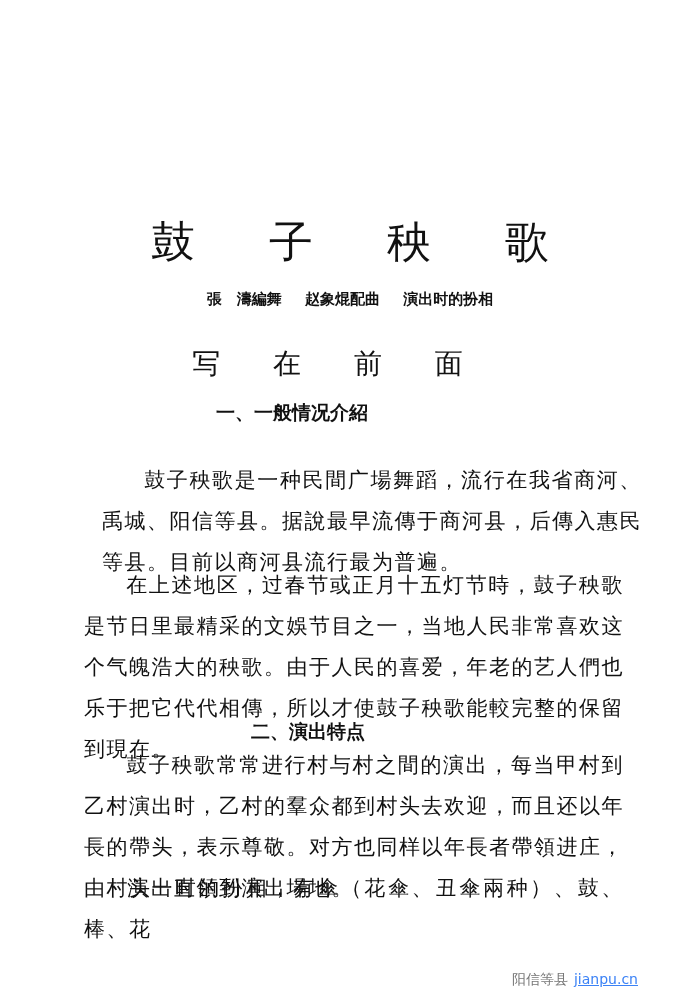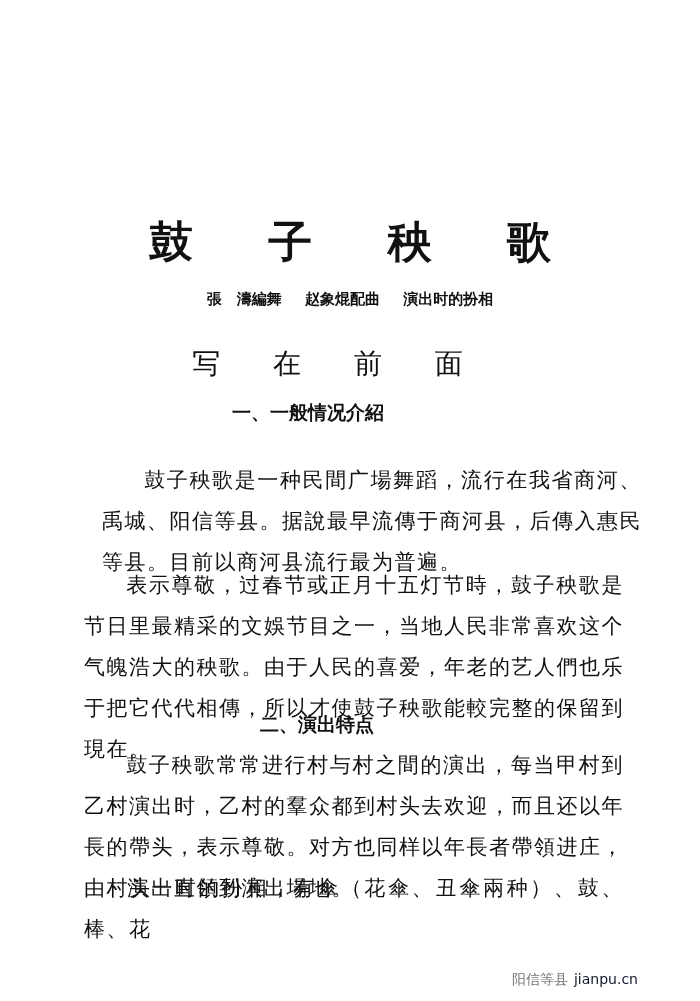--- a/index.html
+++ b/index.html
@@ -1,47 +1,47 @@
 <!DOCTYPE html>
 <html><head>
   <meta charset="utf-8">
   <style>
     html, body { margin: 0; padding: 0; background: #ffffff; }
     body { width: 700px; height: 1001px; position: relative; overflow: hidden; color: #111; font-family: "DejaVu Serif", serif; }
-    .title { position: absolute; left: 0; width: 700px; top: 213px; text-align: center; font-size: 44px; letter-spacing: 30px; font-weight: bold; padding-left: 30px; box-sizing: border-box; }
+    .title { position: absolute; left: 0; width: 700px; top: 213px; text-align: center; font-size: 44px; letter-spacing: 30px; font-weight: normal; padding-left: 30px; box-sizing: border-box; }
     .credits { position: absolute; left: 0; width: 700px; top: 290px; text-align: center; font-size: 15px; font-weight: bold; font-family: "DejaVu Sans", sans-serif; word-spacing: 0; }
     .credits span { margin: 0 9px; text-align: center; }
     .preface { position: absolute; left: 0; width: 655px; top: 345px; text-align: center; font-size: 28px; letter-spacing: 22px; padding-left: 22px; box-sizing: border-box; }
-    .section-heading { position: absolute; left: 16px; width: 584px; text-align: center; font-size: 19px; font-weight: bold; font-family: "DejaVu Sans", sans-serif; }
+    .section-heading { position: absolute; left: 0; width: 584px; text-align: center; font-size: 19px; font-weight: bold; font-family: "DejaVu Sans", sans-serif; }
     .para { position: absolute; left: 84px; width: 540px; font-size: 21px; line-height: 41px; letter-spacing: 1.5px; text-align: justify; }
     .para .indent { display: inline-block; width: 42px; }
     .watermark { position: absolute; right: 62px; top: 971px; font-size: 14px; color: #777; font-family: "DejaVu Sans", sans-serif; }
-    .watermark .url { color: #0f172a; margin-left: 6px; }
+    .watermark .url { color: #3b82f6; margin-left: 6px; text-decoration: underline; }
   </style>
 </head>
 <body>
 
 <div>
   <h1 class="title" style="margin:0;">鼓 子 秧 歌</h1>
 
   <div class="credits">
     <span>張　濤編舞</span>
     <span>赵象焜配曲</span>
     <span>演出时的扮相</span>
   </div>
 
   <h2 class="preface" style="margin:0;font-weight:normal;">写 在 前 面</h2>
 
   <h3 class="section-heading" style="top:400px;margin:0;">一、一般情况介紹</h3>
 
   <p class="para" style="top:442px;margin:18px;"><span class="indent"></span><span>鼓子秧歌是一种民間广場舞蹈，流行在我省商河、禹城、阳信等县。据說最早流傳于商河县，后傳入惠民等县。目前以商河县流行最为普遍。</span></p>
 
-  <p class="para" style="top:565px;margin:0;"><span class="indent"></span><span>表示尊敬，过春节或正月十五灯节時，鼓子秧歌是节日里最精采的文娛节目之一，当地人民非常喜欢这个气魄浩大的秧歌。由于人民的喜爱，年老的艺人們也乐于把它代代相傳，所以才使鼓子秧歌能較完整的保留到現在。</span></p>
+  <p class="para" style="top:565px;margin:0;"><span class="indent"></span><span>在上述地区，过春节或正月十五灯节時，鼓子秧歌是节日里最精采的文娛节目之一，当地人民非常喜欢这个气魄浩大的秧歌。由于人民的喜爱，年老的艺人們也乐于把它代代相傳，所以才使鼓子秧歌能較完整的保留到現在。</span></p>
 
-  <h3 class="section-heading" style="top:703px;margin:9px;">二、演出特点</h3>
+  <h3 class="section-heading" style="top:703px;margin:16px;">二、演出特点</h3>
 
   <p class="para" style="top:745px;margin:0;"><span class="indent"></span><span>鼓子秧歌常常进行村与村之間的演出，每当甲村到乙村演出时，乙村的羣众都到村头去欢迎，而且还以年長的帶头，表示尊敬。对方也同样以年長者帶領进庄，由村头一直領到演出場地。</span></p>
 
   <p class="para" style="top:868px;margin:0;font-family:Liberation Serif, serif;"><span class="indent"></span><span>演出时的扮相，有傘（花傘、丑傘兩种）、鼓、棒、花</span></p>
 
   <div class="watermark">
     <span>阳信等县</span><span class="url">jianpu.cn</span>
   </div>
 </div>
 

